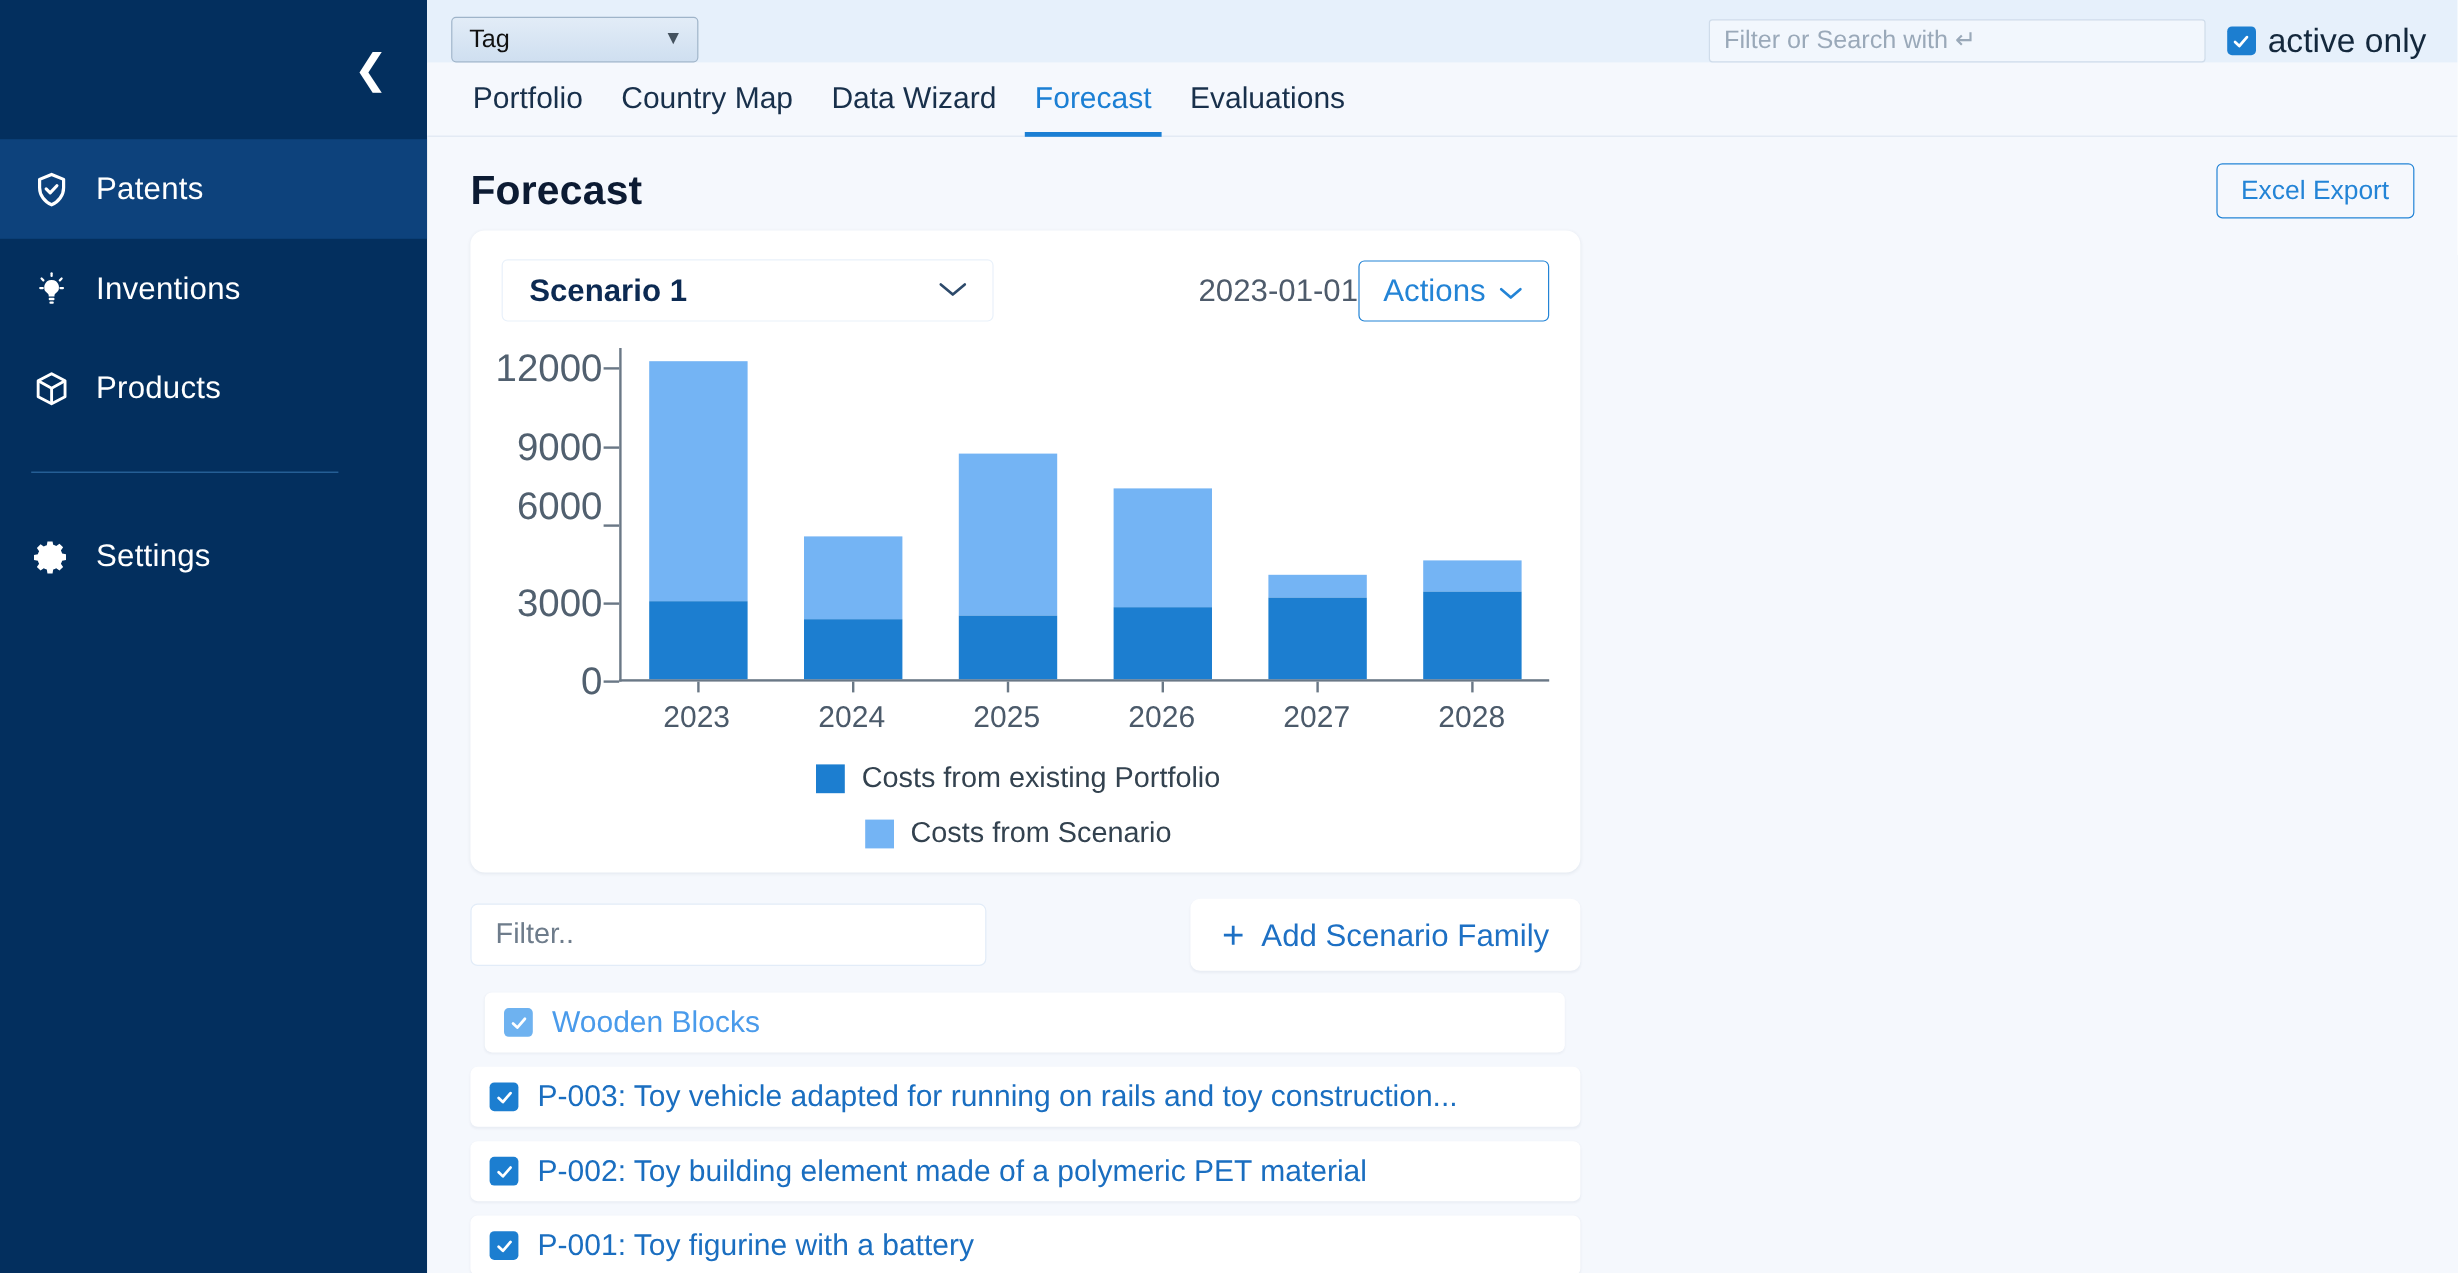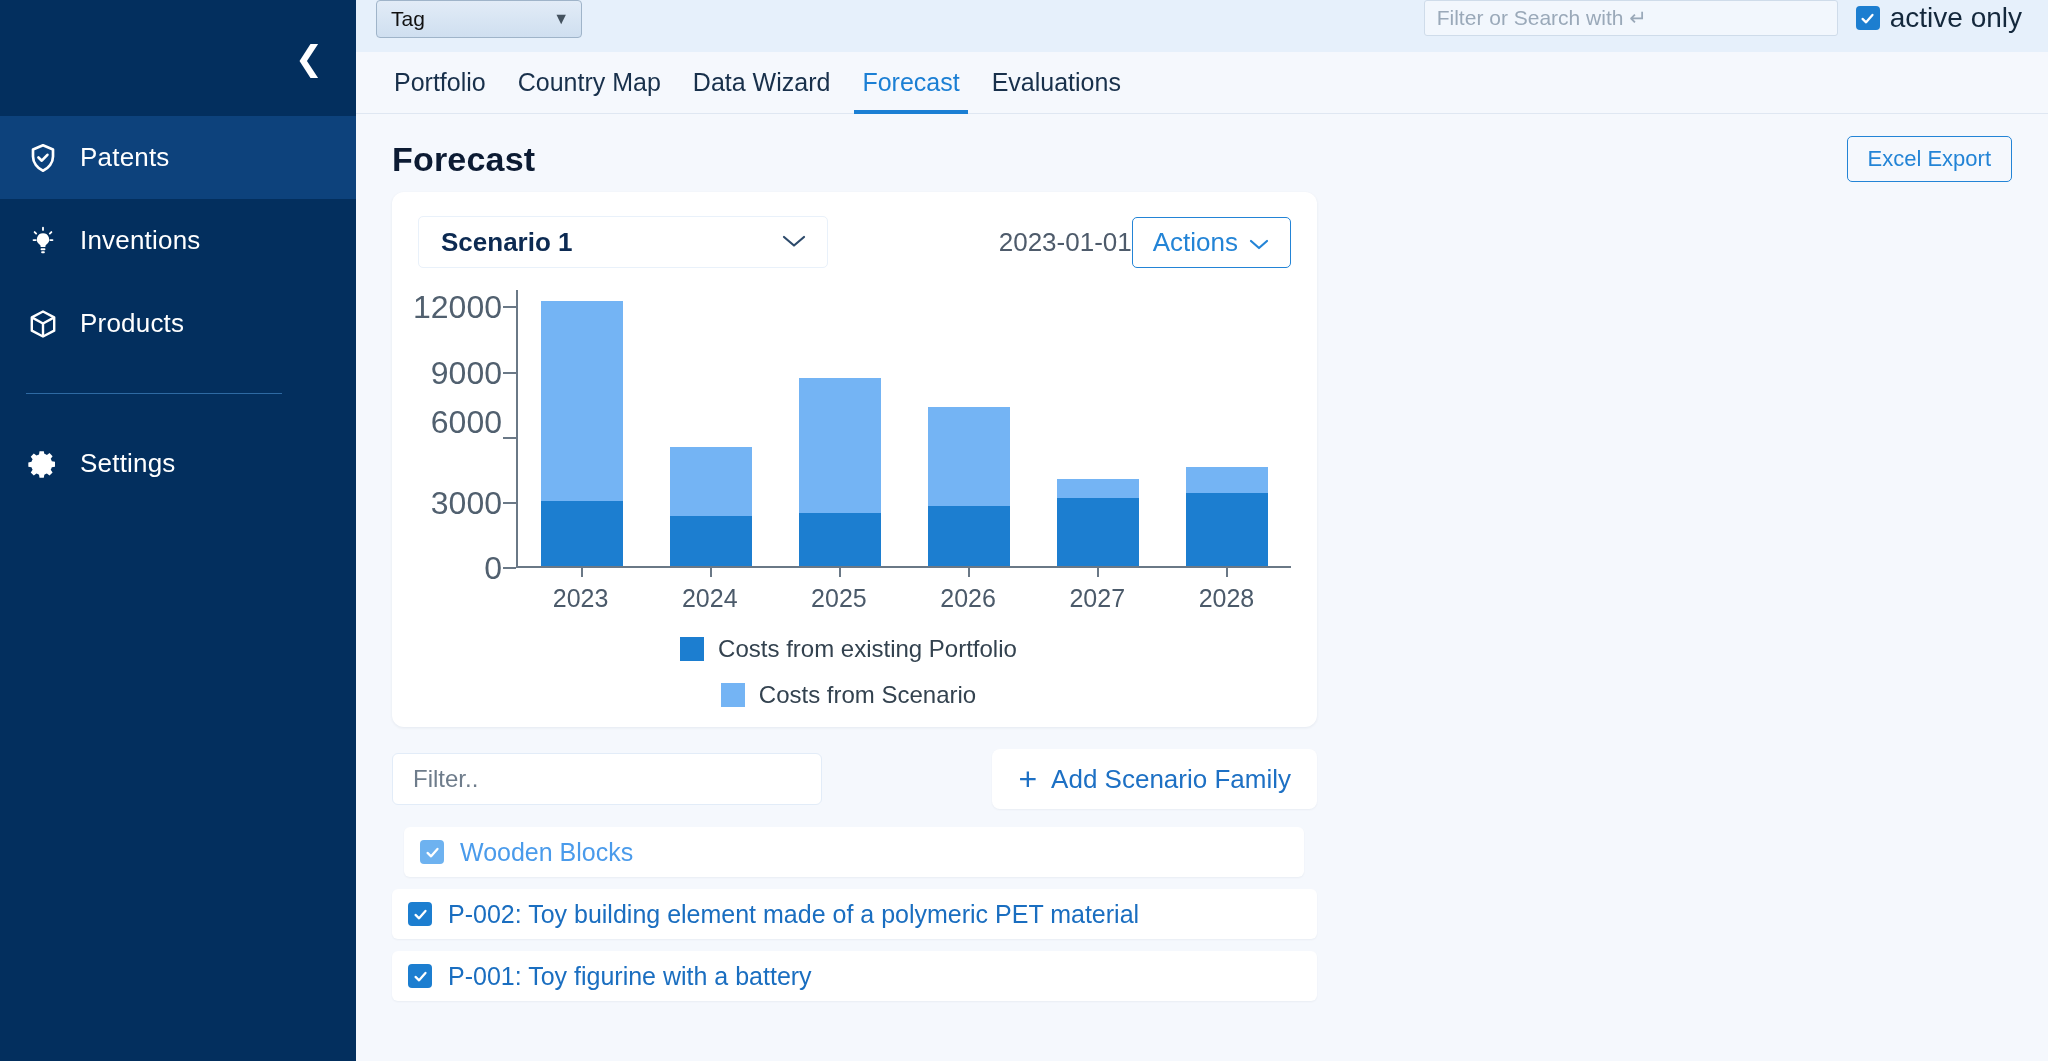--- a/index.html
+++ b/index.html
@@ -35,21 +35,21 @@
   .nav-item .nav-label { font-size: 26px; letter-spacing: .2px; }
   .nav-icon { width: 34px; height: 34px; display: flex; align-items: center; justify-content: center; flex: 0 0 34px; }
   .nav-icon svg { width: 32px; height: 32px; display: block; }
   .nav-sep { height: 1px; background: #2e6aa3; margin: 28px 26px 28px 26px; width: 256px; }
 
   
   .main { flex: 1 1 auto; height: 1061px; background: #f5f8fd; display: flex; flex-direction: column; position: relative; }
 
   .topbar {
     height: 52px; flex: 0 0 52px; background: #e6f0fb;
-    display: flex; align-items: flex-start; padding: 0 16px 0 16px;
+    display: flex; align-items: flex-end; padding: 0 16px 0 16px;
     position: relative;
   }
   .tag-select {
     width: 206px; height: 38px; margin-left: 4px;
     background: linear-gradient(#e2ecf7, #cfdff0);
     border: 1px solid #9fb4c9; border-radius: 4px;
     display: flex; align-items: center; justify-content: space-between;
     padding: 0 12px 0 14px; font-size: 21px; color: #111; cursor: pointer;
   }
   .tag-select .chev { font-size: 16px; color: #44525f; }
@@ -379,28 +379,36 @@
                 </svg>
               </span>
               <span class="row-label family-label">Wooden Blocks</span>
             </div>
             <div class="list-row">
               <span class="chk">
                 <svg viewBox="0 0 24 24" fill="none" stroke="#ffffff" stroke-width="3.2" stroke-linecap="round" stroke-linejoin="round">
                   <polyline points="5,12.6 10,17.4 19,7"></polyline>
                 </svg>
               </span>
-              <span class="row-label">P-002: Toy building element made of a polymeric PET material</span>
+              <span class="row-label">P-003: Toy vehicle adapted for running on rails and toy construction...</span>
             </div>
             <div class="list-row">
               <span class="chk">
                 <svg viewBox="0 0 24 24" fill="none" stroke="#ffffff" stroke-width="3.2" stroke-linecap="round" stroke-linejoin="round">
                   <polyline points="5,12.6 10,17.4 19,7"></polyline>
                 </svg>
               </span>
+              <span class="row-label">P-002: Toy building element made of a polymeric PET material</span>
+            </div>
+            <div class="list-row">
+              <span class="chk">
+                <svg viewBox="0 0 24 24" fill="none" stroke="#ffffff" stroke-width="3.2" stroke-linecap="round" stroke-linejoin="round">
+                  <polyline points="5,12.6 10,17.4 19,7"></polyline>
+                </svg>
+              </span>
               <span class="row-label">P-001: Toy figurine with a battery</span>
             </div>
           </div>
       </div>
 
     </div>
   </div>
 </div>
 
 </body></html>

